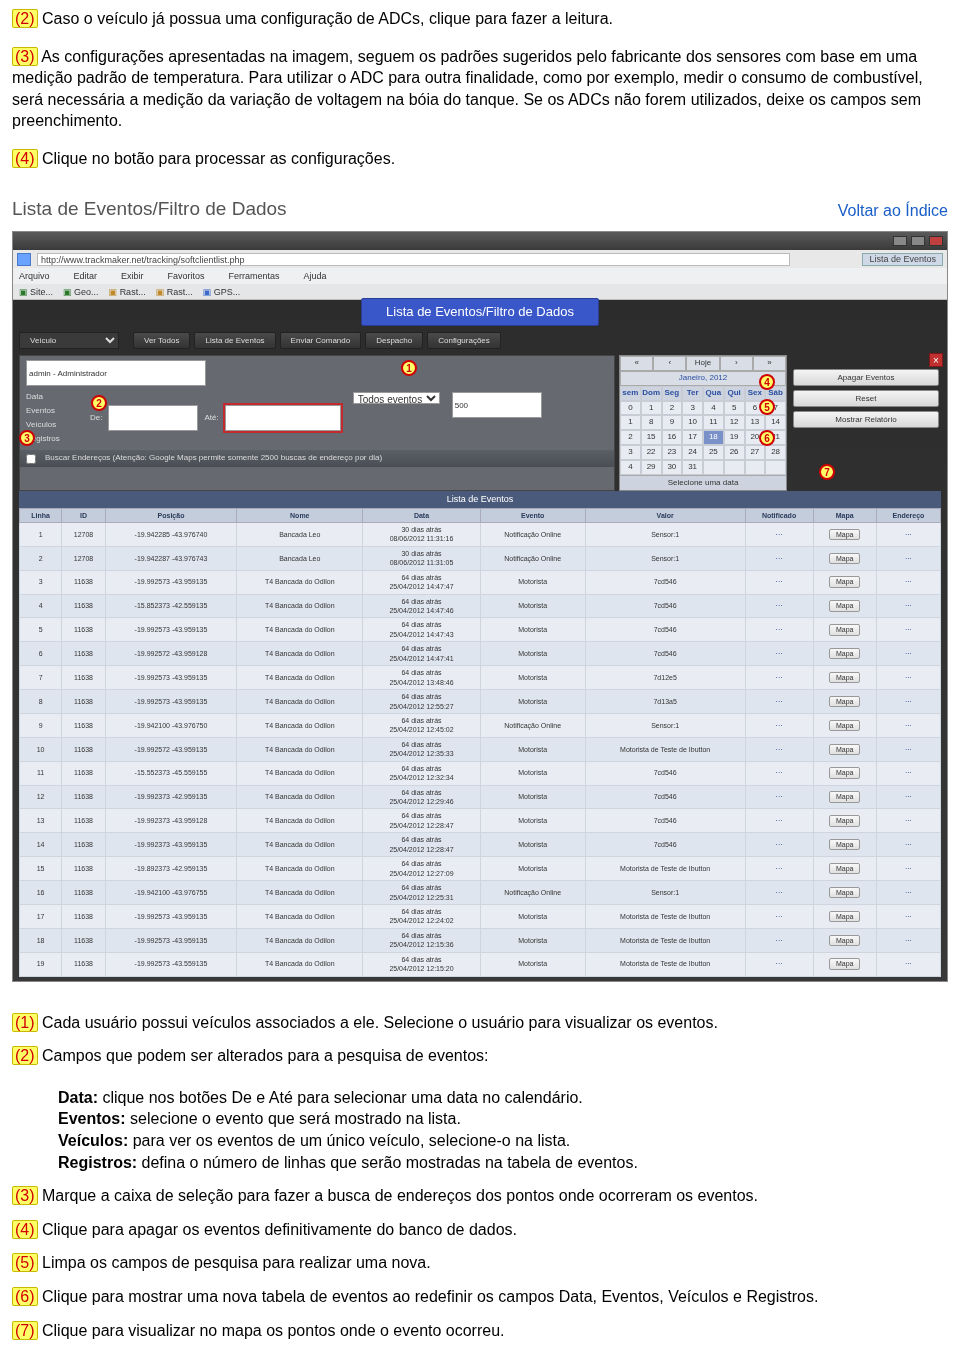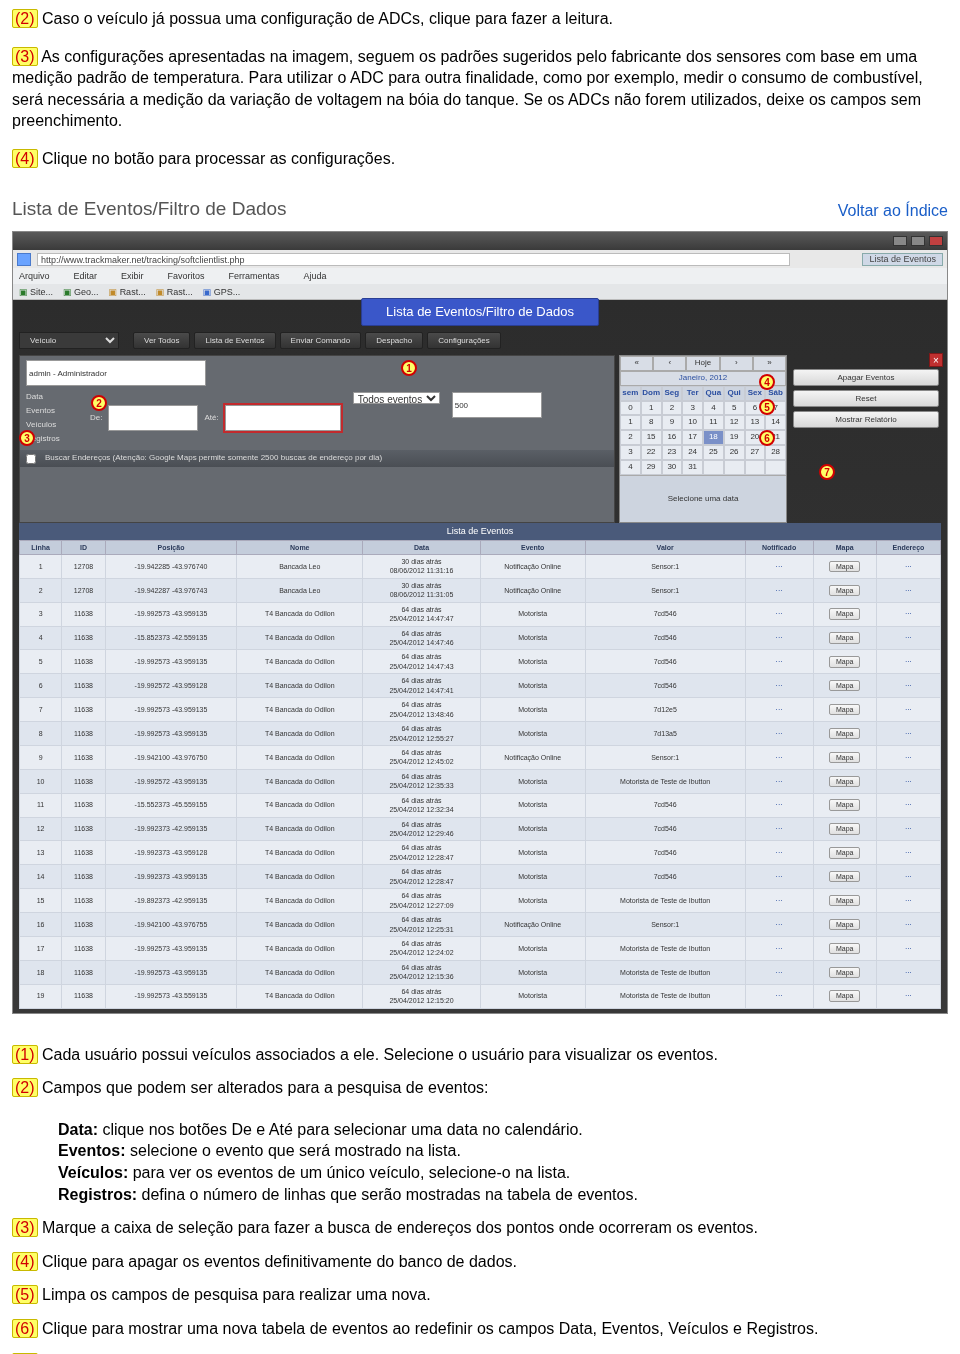--- a/index.html
+++ b/index.html
@@ -122,21 +122,21 @@
     border:1px solid #888;
     font-size:8px; color:#333;
   }
   .cal-top { display:flex; }
   .cal-top div { flex:1; text-align:center; padding:1px 0; border:1px solid #aaa; background:#d8dde6; }
   .cal-title { text-align:center; background:#d8dde6; border:1px solid #aaa; padding:1px 0; color:#2a4ea0; }
   .cal-grid { display:grid; grid-template-columns: repeat(8,1fr); }
   .cal-grid div { text-align:center; padding:1px 0; border:0.5px solid #c8ccd4; }
   .cal-grid .hd { background:#cdd4df; color:#2a4ea0; font-weight:bold; }
   .cal-grid .today { background:#7a90c8; color:#fff; }
-  .cal-footer { text-align:center; background:#cdd4df; padding:18px 0; border-top:1px solid #aaa; }
+  .cal-footer { text-align:center; background:#cdd4df; padding:2px 0; border-top:1px solid #aaa; }
 
   .actions-col {
     width: 150px;
     display:flex; flex-direction:column; gap:4px;
     padding: 4px 2px 4px 2px;
     position:relative;
   }
   .act-btn {
     background: linear-gradient(#f4f4f4,#d8d8d8);
     border:1px solid #888; border-radius:2px;

